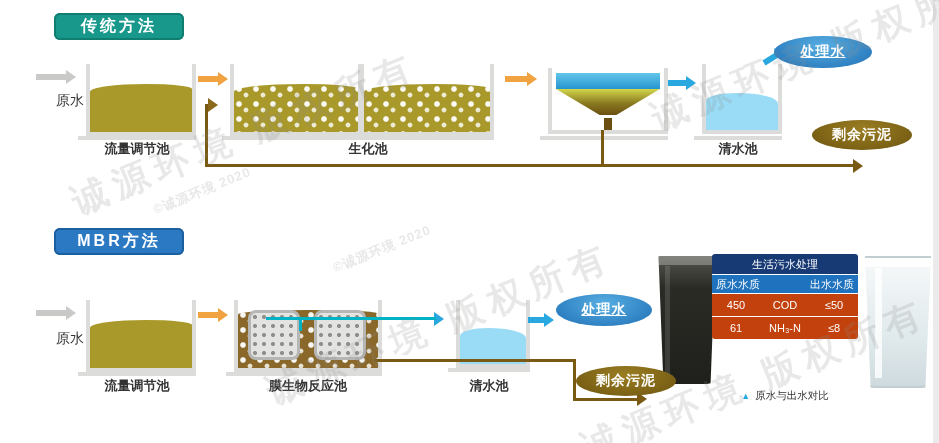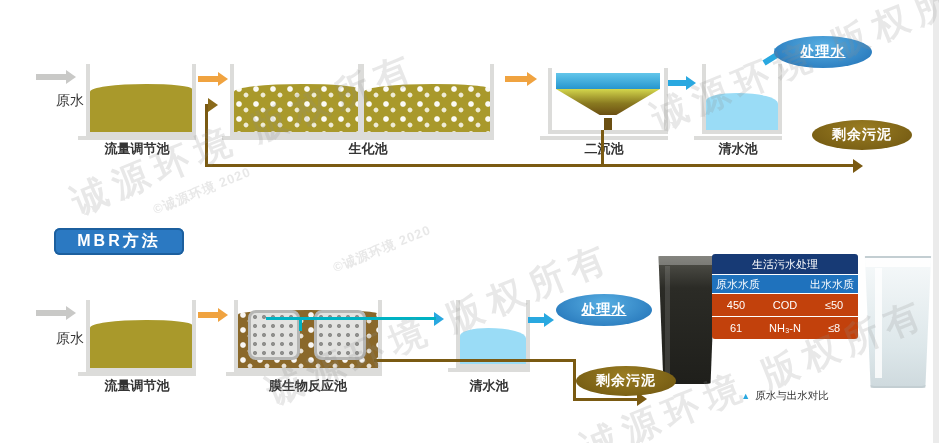--- a/index.html
+++ b/index.html
@@ -88,20 +88,21 @@
 
 <div id="stage">
 
   <div class="wm" style="left:60px;top:110px;">诚源环境 版权所有</div>
   <div class="wm small" style="left:150px;top:182px;">©诚源环境 2020</div>
   <div class="wm" style="left:640px;top:26px;">诚源环境 版权所有</div>
   <div class="wm" style="left:255px;top:300px;">诚源环境 版权所有</div>
   <div class="wm small" style="left:330px;top:240px;">©诚源环境 2020</div>
   <div class="wm" style="left:570px;top:356px;">诚源环境 版权所有</div>
 
+  <div class="badge trad" style="left:54px;top:13px;width:130px;height:27px;">传统方法</div>
 
   <div class="arr" style="left:36px;top:74px;width:40px;--c:#c9c9c7;">
     <i class="shaft"></i>
       <i class="head"></i>
   </div>
   <div class="raw" style="left:28px;top:92px;width:56px;">原水</div>
 
   <div class="tank" style="left:86px;top:64px;width:102px;height:68px;">
     <div class="liq liq-olive"></div>
   </div>
@@ -127,21 +128,20 @@
     <i class="shaft"></i>
       <i class="head"></i>
   </div>
 
   <div class="tank" style="left:548px;top:68px;width:112px;height:62px;">
     <div class="settle-blue"></div>
     <div class="settle-funnel"></div>
     <div class="settle-stem"></div>
   </div>
   <div class="base" style="left:540px;top:136px;width:128px;"></div>
-  <div class="lbl" style="left:556px;top:140px;width:96px;">二沉池</div>
 
   <div class="arr" style="left:668px;top:80px;width:28px;--c:#29a8e0;">
     <i class="shaft"></i>
       <i class="head"></i>
   </div>
 
   <div class="tank" style="left:702px;top:64px;width:72px;height:66px;">
     <div class="liq liq-blue"></div>
   </div>
   <div class="base" style="left:694px;top:136px;width:88px;"></div>

